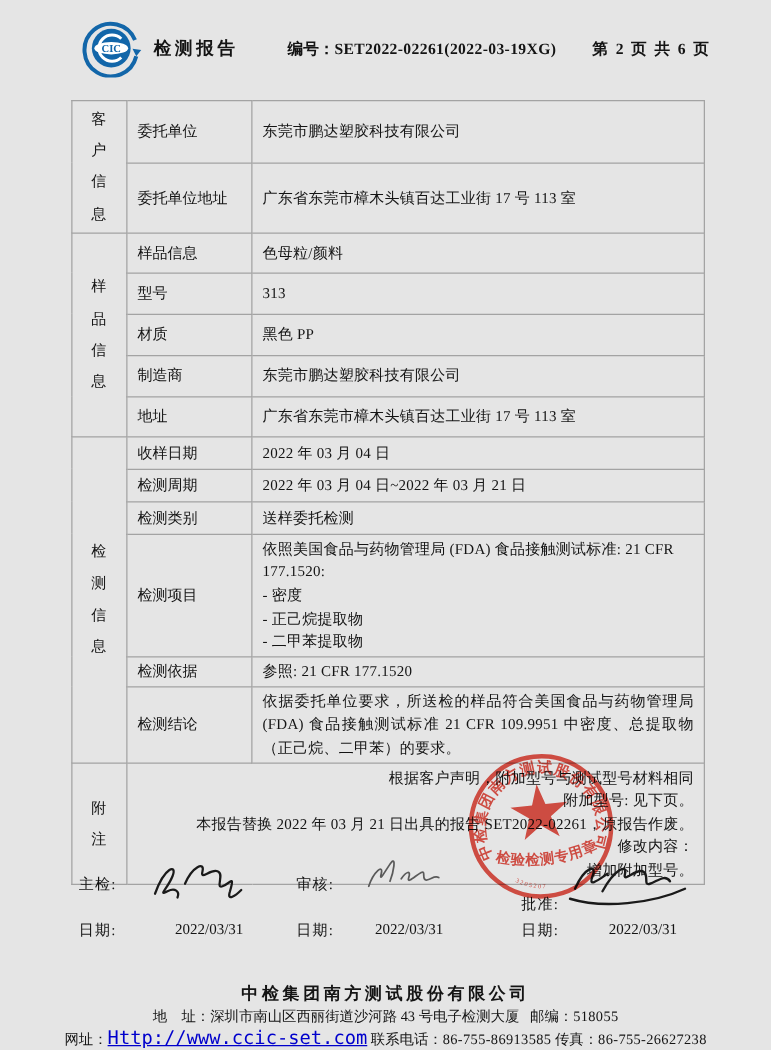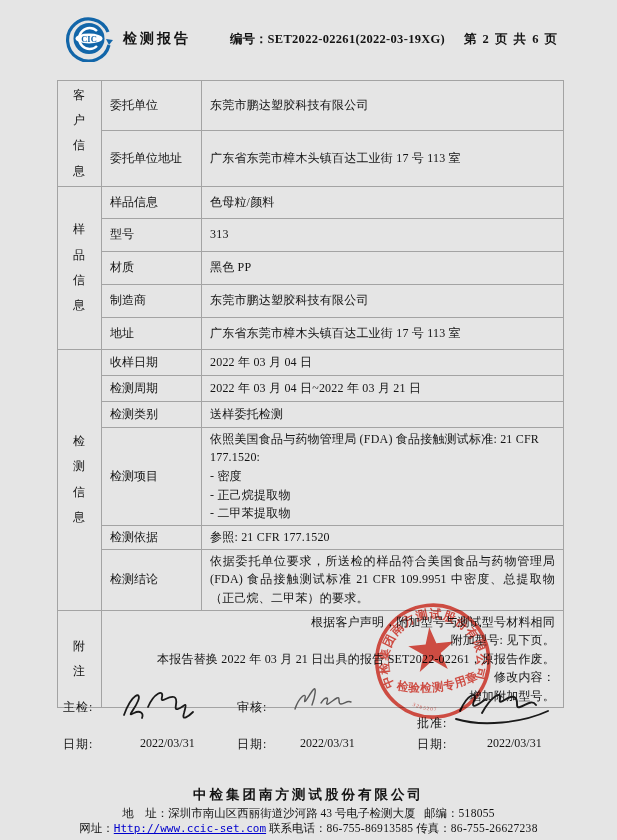--- a/index.html
+++ b/index.html
@@ -4,21 +4,21 @@
 <style>
   html,body{margin:0;padding:0;background:#fff;}
   .page{
     position:relative;width:617px;height:840px;background:#e5e5e5;overflow:hidden;
     font-family:"Liberation Serif","DejaVu Serif",serif;color:#141414;
   }
   
   .logo{position:absolute;left:64px;top:15px;width:50px;height:47px;}
   .report-title{position:absolute;left:123px;top:30px;font-size:14px;font-weight:700;letter-spacing:3px;}
   .report-no{position:absolute;left:230px;top:31px;font-size:12.5px;font-weight:700;}
-  .pagination{position:absolute;right:60px;top:31px;font-size:12.5px;font-weight:700;word-spacing:3px;}
+  .pagination{position:absolute;right:50px;top:31px;font-size:12.5px;font-weight:700;word-spacing:3px;}
   
   .tbl-wrap{position:absolute;left:57px;top:80px;width:507px;border-radius:32px;}
   table.report{width:100%;border-collapse:collapse;table-layout:fixed;}
   table.report td{border:1px solid #a3a3a3;font-size:12px;padding:2px 8px;vertical-align:middle;line-height:1.55;}
   td.sec{text-align:center;padding:2px 2px;}
   td.sec .wrap{width:2.15em;margin:0 auto;word-break:break-all;line-height:2.1;letter-spacing:1px;}
   td.f{padding-left:10px;}
   td.v{padding-left:12px;letter-spacing:0.2px;}
   td.pre{white-space:pre-line;}
   td.tall{line-height:1.62;}
@@ -31,21 +31,21 @@
   .date-label{position:absolute;font-size:12px;letter-spacing:1px;}
   .date-val{position:absolute;font-size:12px;}
   
   .stamp{position:absolute;left:372px;top:599px;width:124px;height:128px;opacity:.88;
          mix-blend-mode:multiply;transform:rotate(-6deg);z-index:5;}
   
   .footer-company{position:absolute;left:0;top:786px;width:100%;text-align:center;
                   font-size:13.5px;font-weight:700;letter-spacing:3px;}
   .footer-line1{position:absolute;left:0;top:806px;width:100%;text-align:center;font-size:11.5px;}
   .footer-line2{position:absolute;left:0;top:821px;width:100%;text-align:center;font-size:11.5px;}
-  .url{font-family:"DejaVu Sans Mono","Liberation Mono",monospace;font-size:11px;
+  .url{font-family:"DejaVu Sans Mono","Liberation Mono",monospace;font-size:15px;
        color:#0000cc;text-decoration:underline;text-align:center;}
   .num{letter-spacing:.3px;}
 </style>
 </head>
 <body>
 
 <div class="page">
 
   <svg class="logo" viewBox="0 0 50 47">
     <g fill="none" stroke="#1266a9">

